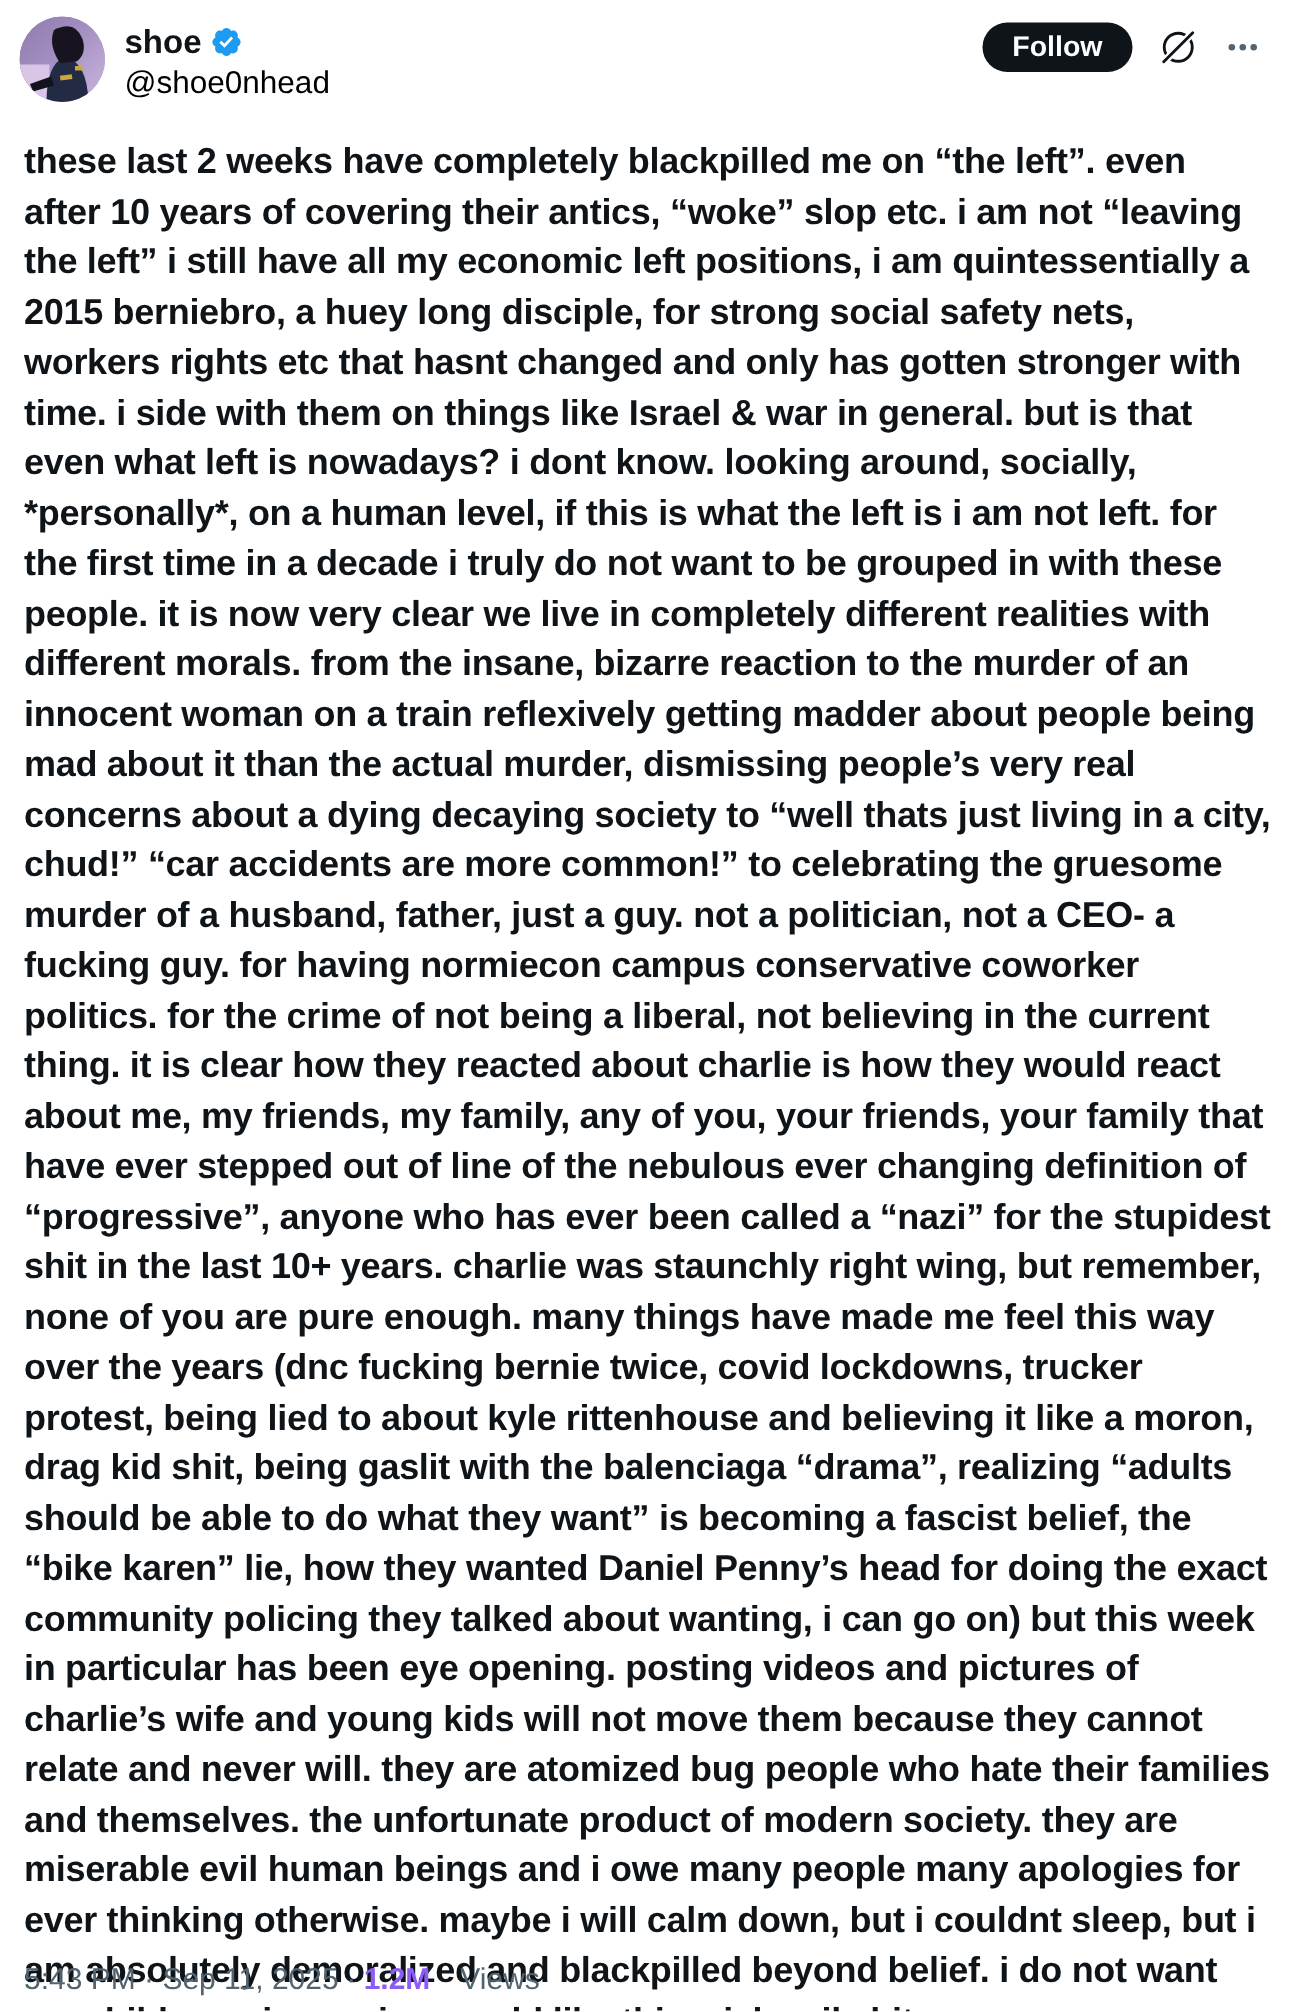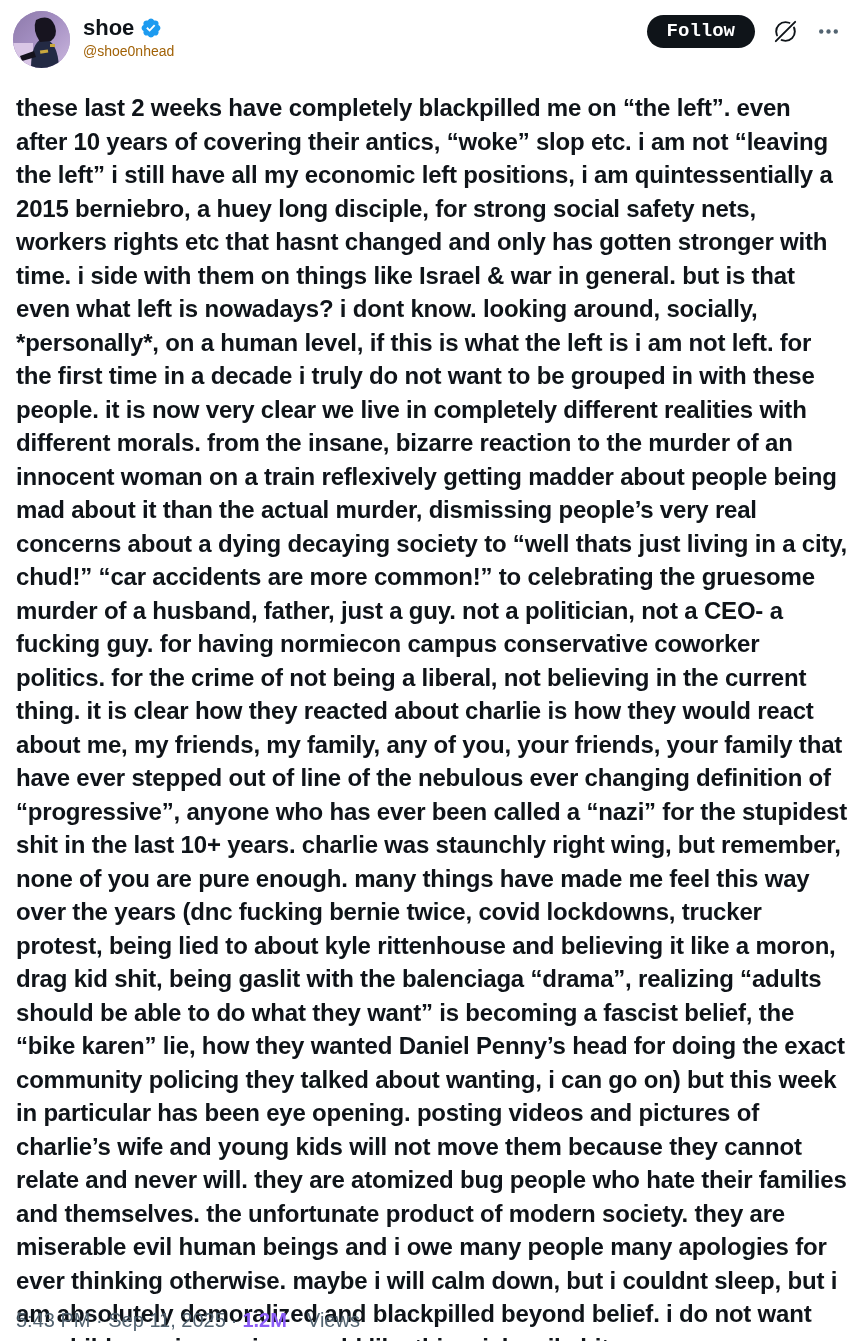--- a/index.html
+++ b/index.html
@@ -40,43 +40,43 @@
     line-height: 1.15;
     cursor: pointer;
   }
   .badge {
     width: 22px;
     height: 22px;
     margin-left: 6px;
     display: inline-flex;
   }
   .handle {
-    font-size: 14px;
-    color: #a16207;
+    font-size: 21px;
+    color: #000000;
     margin-top: 3px;
     line-height: 1.2;
     cursor: pointer;
   }
   .actions {
     margin-left: auto;
     display: flex;
     align-items: center;
     gap: 17px;
     padding-top: 4px;
   }
   .follow-btn {
     background: #0f1419;
     color: #ffffff;
     border: none;
     border-radius: 17px;
     height: 33px;
     padding: 0 20px;
     font-size: 19px;
     font-weight: bold;
-    font-family: Liberation Mono, monospace;
+    font-family: Liberation Sans, sans-serif;
     cursor: pointer;
     line-height: 33px;
   }
   .icon-btn {
     background: none;
     border: none;
     padding: 0;
     margin: 0;
     cursor: pointer;
     display: flex;

